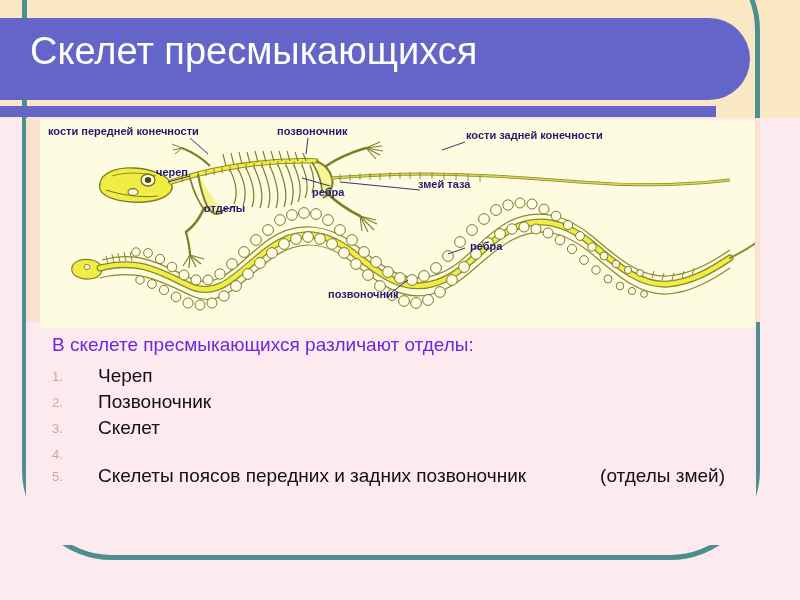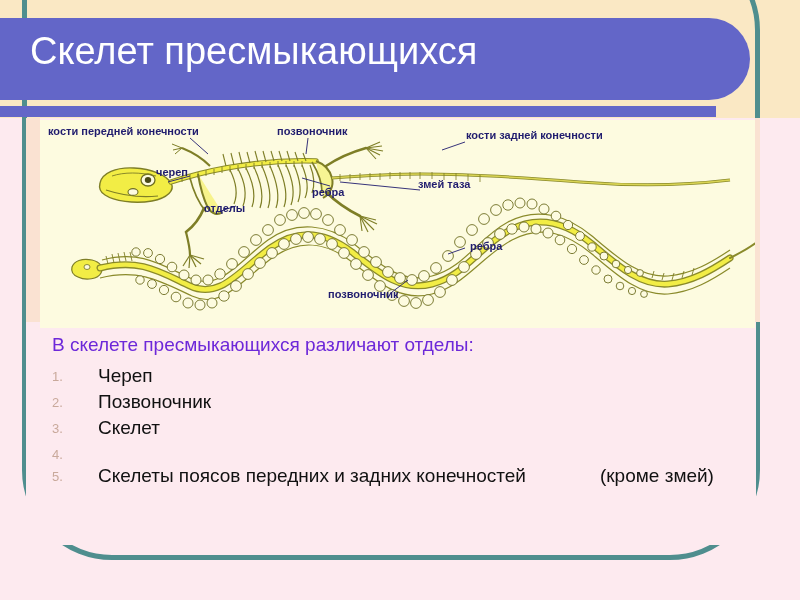--- a/index.html
+++ b/index.html
@@ -466,18 +466,18 @@
     <div class="numrow">
       <div class="num">3.</div>
       <div class="txt">Скелет</div>
     </div>
     <div class="numrow">
       <div class="num">4.</div>
     </div>
     <div class="numrow">
       <div class="num">5.</div>
       <div class="txt">
-        <span>Скелеты поясов передних и задних конечностей</span><span class="gapspan"></span><span>(кроме змей)</span>
+        <span>Скелеты поясов передних и задних позвоночник</span><span class="gapspan"></span><span>(отделы змей)</span>
       </div>
     </div>
   </div>
 
 </div>
 
 </body></html>

